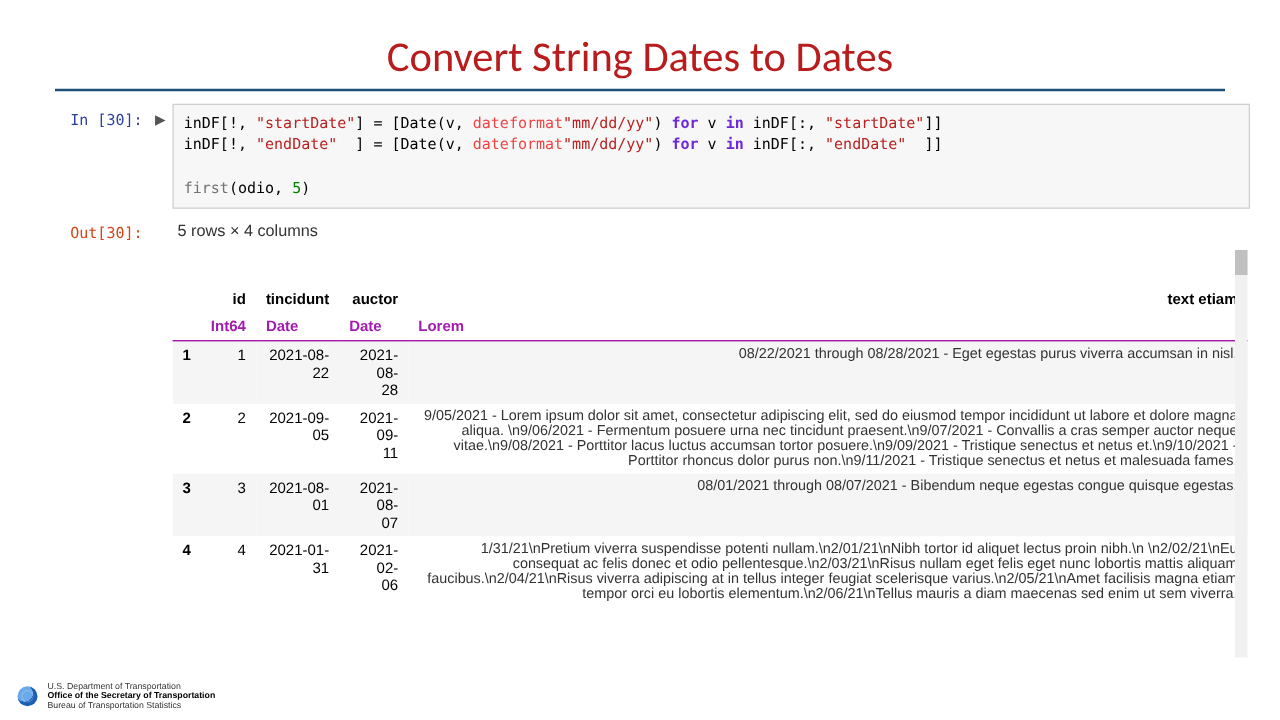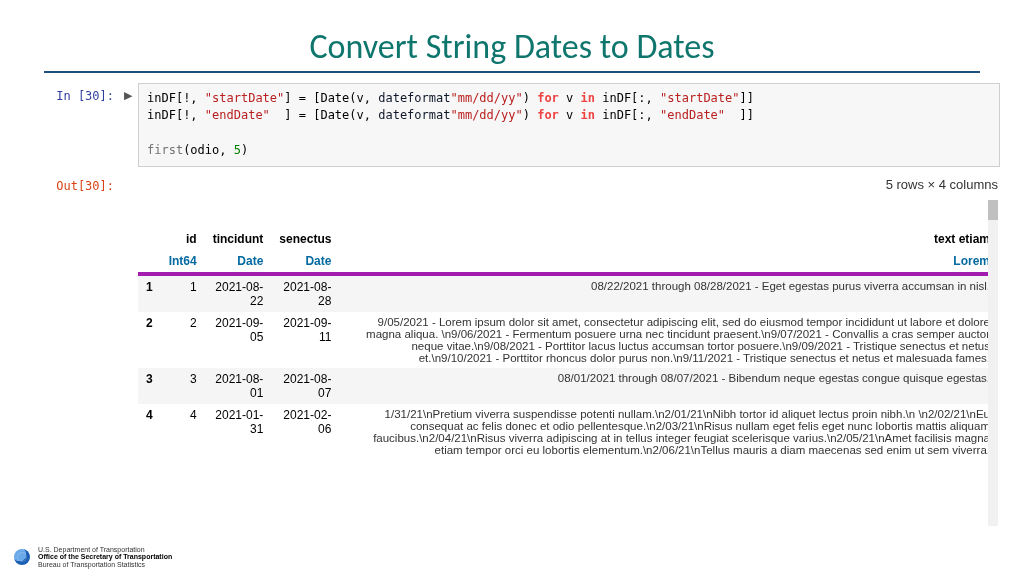--- a/index.html
+++ b/index.html
@@ -10,21 +10,21 @@
     background: #fff;
     font-family: "Helvetica Neue", Arial, sans-serif;
     overflow: hidden;
     position: relative;
   }
   .title {
     text-align: center;
     font-size: 34px;
     font-weight: 400;
     margin: 26px 0 4px 0;
-    color: #0f766e;
+    color: #b91c1c;
     font-family: "Segoe UI", Calibri, Arial, sans-serif;
   }
   .title-rule {
     border: none;
     border-top: 2px solid #1f4e79;
     margin: 0 44px 10px 44px;
   }
   .notebook {
     margin: 0 24px 0 24px;
   }
@@ -51,60 +51,59 @@
     flex: 1;
     background: #f7f7f7;
     border: 1px solid #cfcfcf;
     padding: 6px 8px;
     font-family: "Menlo", "Consolas", monospace;
     font-size: 12px;
     line-height: 1.45;
     white-space: pre;
     overflow: hidden;
   }
-  .code-area .kw   { color: #ef4444; font-weight: bold; margin-top: 26px; }
+  .code-area .kw   { color: #6d28d9; font-weight: bold; margin-top: 26px; }
   .code-area .str  { color: #BA2121; }
-  .code-area .name { color: #0f172a; margin-top: 18px; }
+  .code-area .name { color: #ef4444; margin-top: 18px; }
   .code-area .call { color: #737373; }
   .code-area .num  { color: #008000; }
 
   .output-area {
     flex: 1;
     padding: 4px 2px 0 0;
     font-size: 12px;
     overflow-y: auto;
     max-height: 340px;
   }
   .shape {
     font-size: 13px;
     margin: 0 0 8px 4px;
     color: #333;
-    text-align: right;
   }
   table.df {
     border-collapse: collapse;
     width: 100%;
     font-size: 12px;
     margin-top: 36px;
   }
   table.df th, table.df td {
     padding: 4px 8px;
     vertical-align: top;
   }
   table.df thead tr.names th {
     border-bottom: none;
     text-align: right;
     font-weight: bold;
     color: #000;
   }
   table.df thead tr.types th {
-    border-bottom: 4px solid #a21caf;
-    text-align: right;
+    border-bottom: 1px solid #a21caf;
+    text-align: left;
     font-weight: bold;
-    color: #0369a1;
+    color: #a21caf;
   }
   table.df thead th.remark { text-align: right; }
   table.df tbody td.idx { font-weight: bold; text-align: right; }
   table.df tbody td.num { text-align: right; }
   table.df tbody td.remark {
     text-align: right;
     font-size: 11.5px;
     color: #333;
   }
   table.df tbody tr:nth-child(odd) { background: #f5f5f5; }
@@ -168,21 +167,21 @@
     <div class="prompt out">Out[30]:</div>
     <div class="run-icon"></div>
     <div class="output-area">
       <div class="shape">5 rows × 4 columns</div>
       <table class="df">
         <thead>
           <tr class="names">
             <th></th>
             <th>id</th>
             <th>tincidunt</th>
-            <th>senectus</th>
+            <th>auctor</th>
             <th class="remark">text etiam</th>
           </tr>
           <tr class="types">
             <th></th>
             <th>Int64</th>
             <th>Date</th>
             <th>Date</th>
             <th class="remark">Lorem</th>
           </tr>
         </thead>

